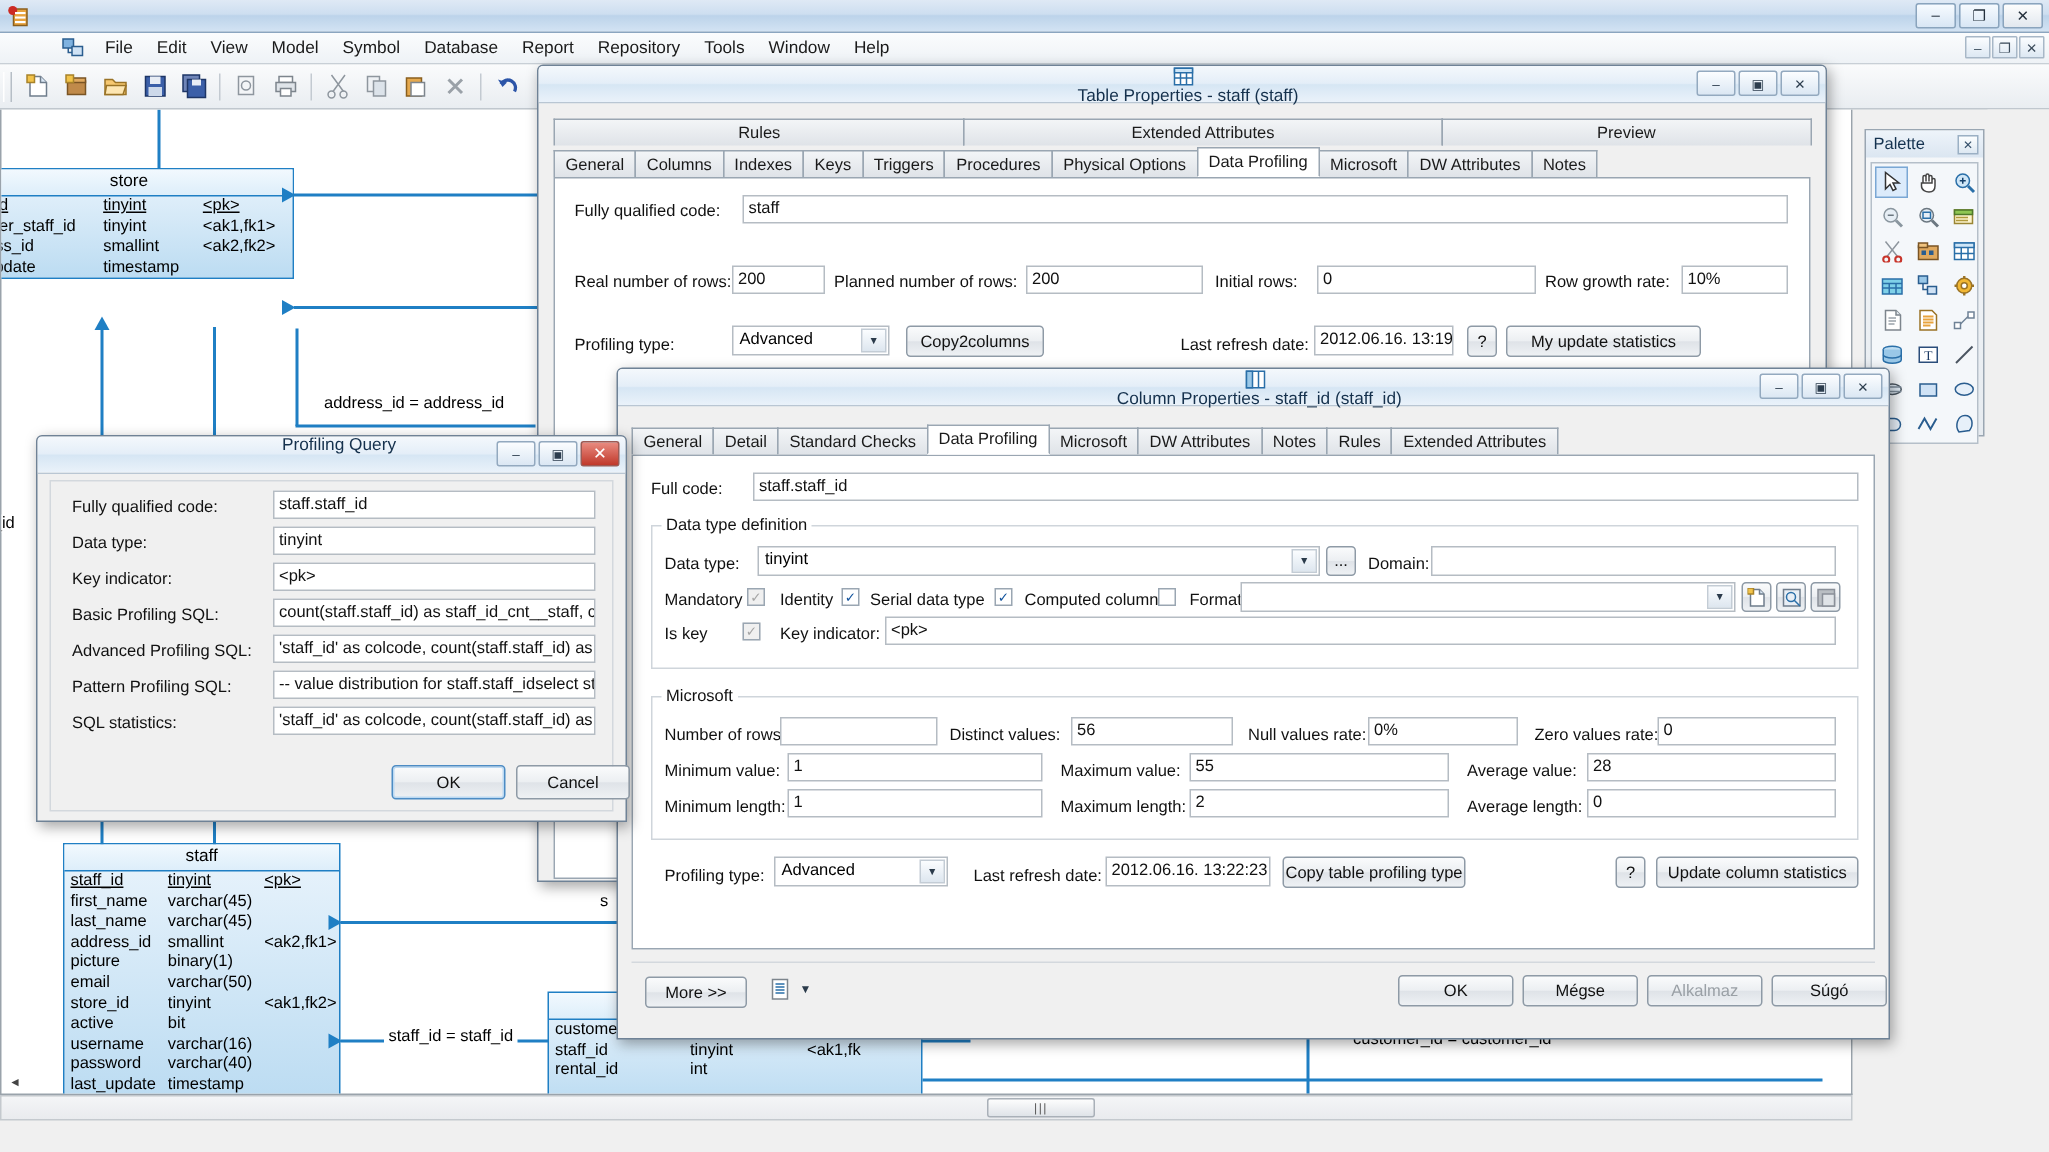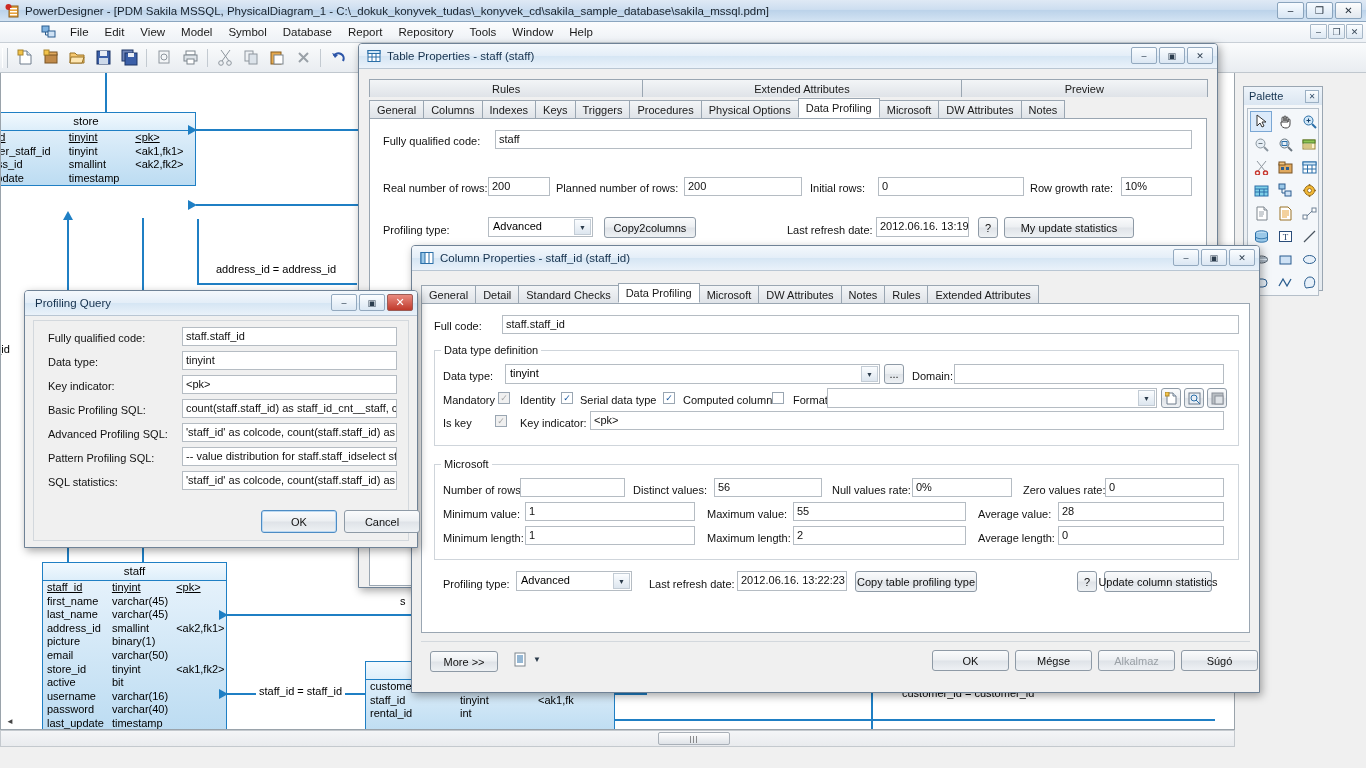--- a/index.html
+++ b/index.html
@@ -103,21 +103,21 @@
                background:linear-gradient(to bottom,#f7f8f9,#e9ebee); border-top:1px solid #c9ced3;
                display:flex; align-items:center; font-size:11.5px; }
   .statusbar .sb1 { padding-left:6px; flex:1; }
   .statusbar .sb2 { border-left:1px solid #c9ced3; padding:0 8px; height:100%; display:flex; align-items:center; }
 
   
   .dlg { position:absolute; background:#f0f0f0; border:1px solid #6f8296;
          border-radius:4px 4px 0 0; box-shadow:2px 3px 9px rgba(0,0,0,.35); }
   .dlg .dhead { height:25px; display:flex; align-items:center; padding-left:8px;
                 background:linear-gradient(to bottom,#f4f8fc 0%,#e4eef8 48%,#d6e6f4 52%,#eaf2fa 100%);
-                border-radius:3px 3px 0 0; border-bottom:1px solid #b9c6d3; }
+                border-radius:3px 3px 0 0; border-bottom:1px solid #b9c6d3;flex-direction:column; }
   .dlg .dicon { width:14px; height:14px; margin-right:6px; }
   .dlg .dtitle { font-size:11.5px; color:#15314d; }
   .dlg .dbtns { position:absolute; right:4px; top:3px; display:flex; gap:2px; }
   .dbtn { width:26px; height:17px; border:1px solid #93a9bf; border-radius:2px;
           background:linear-gradient(to bottom,#fbfdff,#dbe7f3);
           font-size:9px; display:flex; align-items:center; justify-content:center; color:#2c3d4e; }
   .dbtn.red { border-color:#9c5b55; background:linear-gradient(to bottom,#e98b80,#c0392b); color:#fff; font-size:11px;}
   .dbody { position:absolute; left:0; right:0; bottom:0; top:25px; }
 
   
@@ -307,21 +307,20 @@
   <div class="titlebar">
     <span class="tbicon">
       <svg width="16" height="14" viewBox="0 0 16 14">
         <rect x="4" y="2" width="9" height="11" fill="#e8a33d" stroke="#8a5f1e"></rect>
         <circle cx="3.5" cy="3" r="3" fill="#cc2a24"></circle>
         <rect x="5" y="4" width="7" height="1.4" fill="#fff"></rect>
         <rect x="5" y="7" width="7" height="1.4" fill="#fff"></rect>
         <rect x="5" y="10" width="7" height="1.4" fill="#fff"></rect>
       </svg>
     </span>
-    <span class="tbtext">PowerDesigner - [PDM Sakila MSSQL, PhysicalDiagram_1 - C:\_dokuk_konyvek_tudas\_konyvek_cd\sakila_sample_database\sakila_mssql.pdm]</span>
     <span class="winbtns">
       <span class="winbtn">–</span>
       <span class="winbtn">❐</span>
       <span class="winbtn close">✕</span>
     </span>
   </div>
 
   <div class="menubar">
     <span class="mico">
       <svg width="16" height="14" viewBox="0 0 16 14">
@@ -785,21 +784,21 @@
 
         <span class="lbl" style="position:absolute; left:21px; top:274px;">Profiling type:</span>
         <span class="combo" style="position:absolute; left:94px; top:267px; width:116px;">
           <span>Advanced</span>
           <span class="arr">▼</span>
         </span>
         <span class="lbl" style="position:absolute; left:227px; top:274px;">Last refresh date:</span>
         <span class="inp" style="position:absolute; left:315px; top:267px; width:110px; height:20px;">2012.06.16. 13:22:23</span>
         <span class="btn" style="position:absolute; left:433px; top:267px; width:122px;">Copy table profiling type</span>
         <span class="btn" style="position:absolute; left:655px; top:267px; width:20px;">?</span>
-        <span class="btn" style="position:absolute; left:682px; top:267px; width:108px;">Update column statistics</span>
+        <span class="btn" style="position:absolute; left:682px; top:267px; width:135px;">Update column statistics</span>
       </div>
 
       <div style="position:absolute; left:9px; right:9px; top:370px; height:45px; border-top:1px solid #d3d8dd;">
         <span class="btn" style="position:absolute; left:9px; top:9px; width:68px;">More &gt;&gt;</span>
         <span style="position:absolute; left:92px; top:10px;">
           <svg width="14" height="16" viewBox="0 0 14 16">
               <rect x="2" y="1" width="10" height="13" fill="#fff" stroke="#7d858d"></rect>
               <path d="M4 4h6M4 6h6M4 8h6M4 10h6" stroke="#2a6fa8"></path>
             </svg>
         </span>

